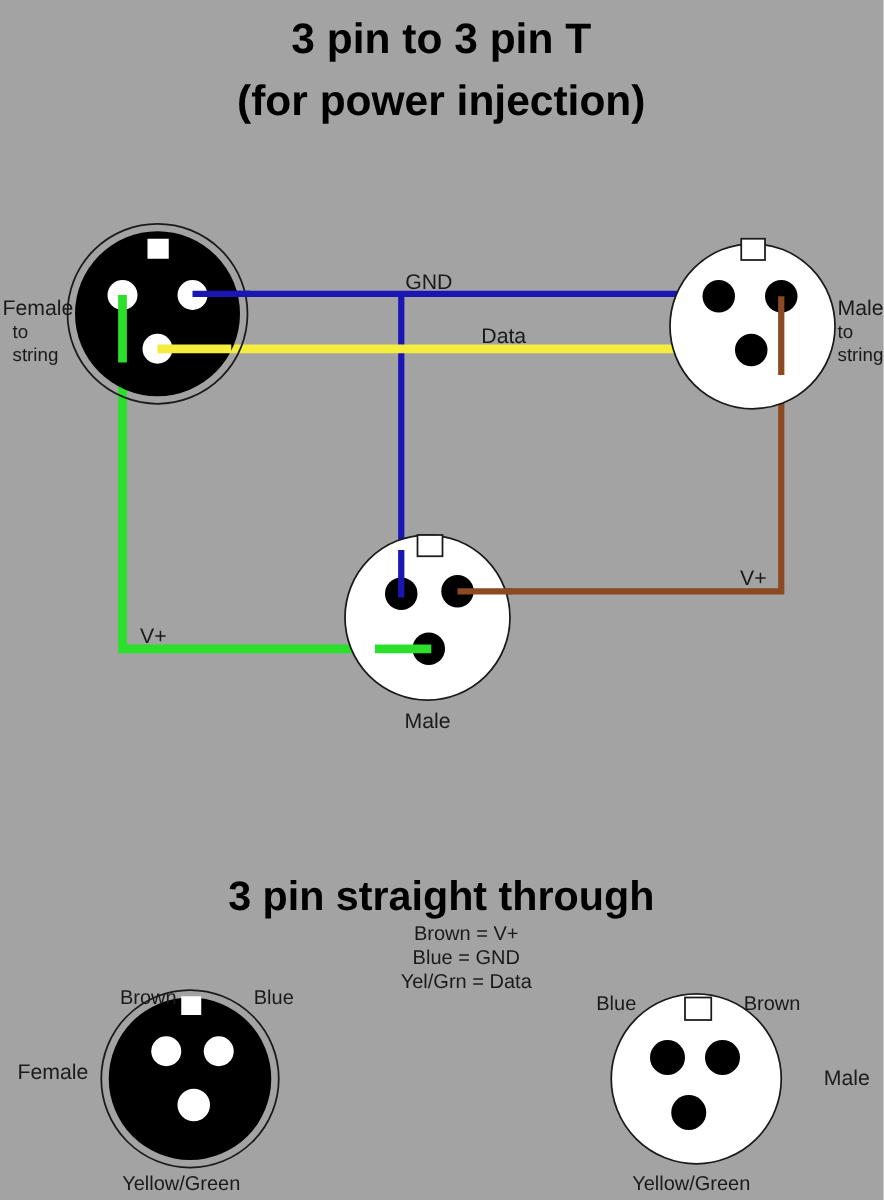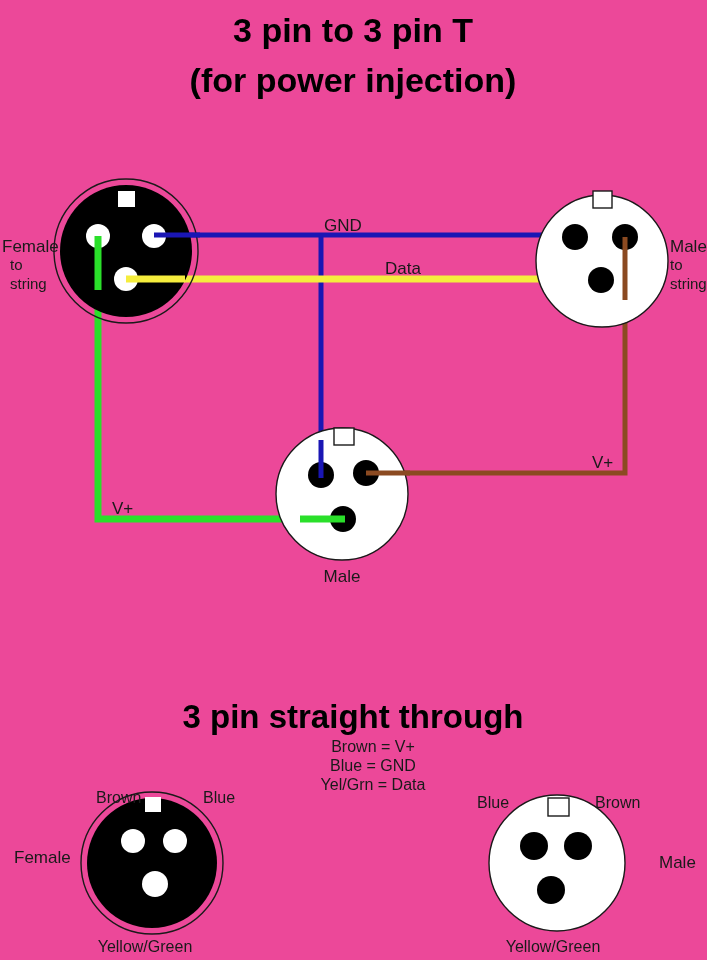--- a/index.html
+++ b/index.html
@@ -9,21 +9,21 @@
     background: #ffffff;
   }
   body {
     font-family: "Liberation Sans", sans-serif;
     color: #1a1a1a;
   }
   #page {
     position: relative;
     width: 707px;
     height: 960px;
-    background: #ec4899;
+    background: #a3a3a3;
     overflow: hidden;
   }
   #diagram-svg {
     position: absolute;
     left: 0;
     top: 0;
     width: 707px;
     height: 960px;
   }
   .ttl {

